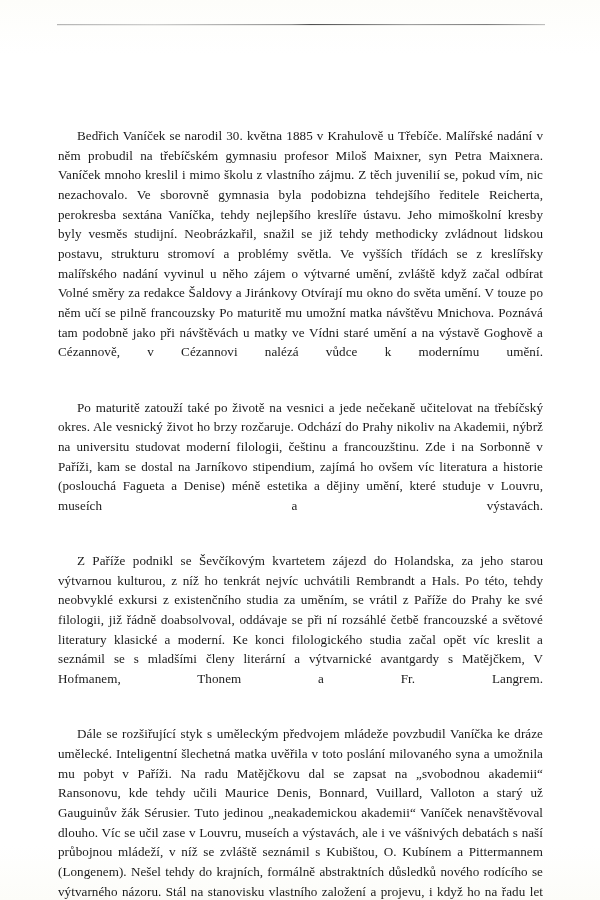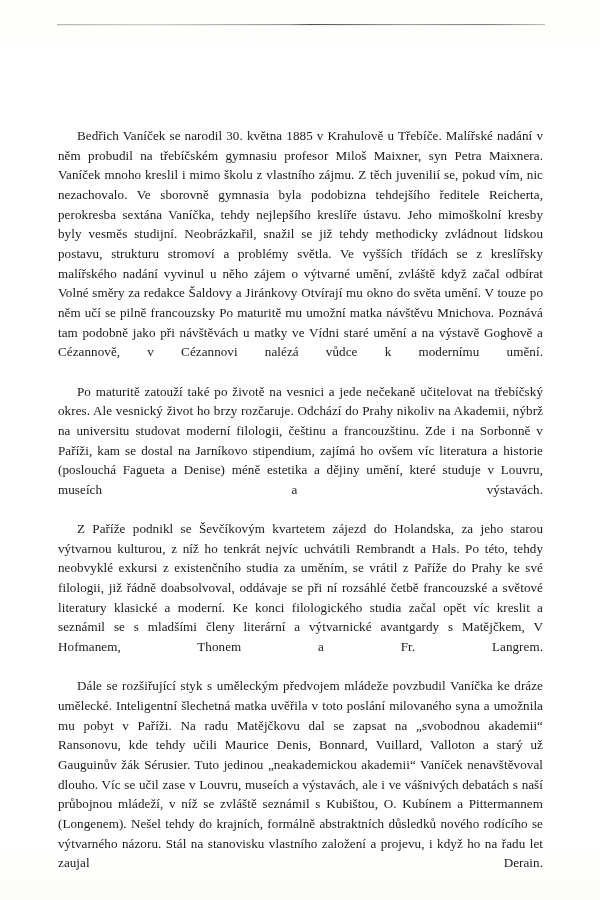--- a/index.html
+++ b/index.html
@@ -81,21 +81,21 @@
     text-align: justify;
     font-size: 13.1px;
     line-height: 19.65px;
     letter-spacing: 0.005em;
     word-spacing: 0.01em;
     -webkit-font-smoothing: antialiased;
     color: #191919;
   }
 
   p.para + p.para {
-    margin-top: 0;
+    margin-top: 16px;
   }
 
   
   p.para::after {
     content: "";
     display: inline-block;
     width: 100%;
   }
 </style>
 </head>

